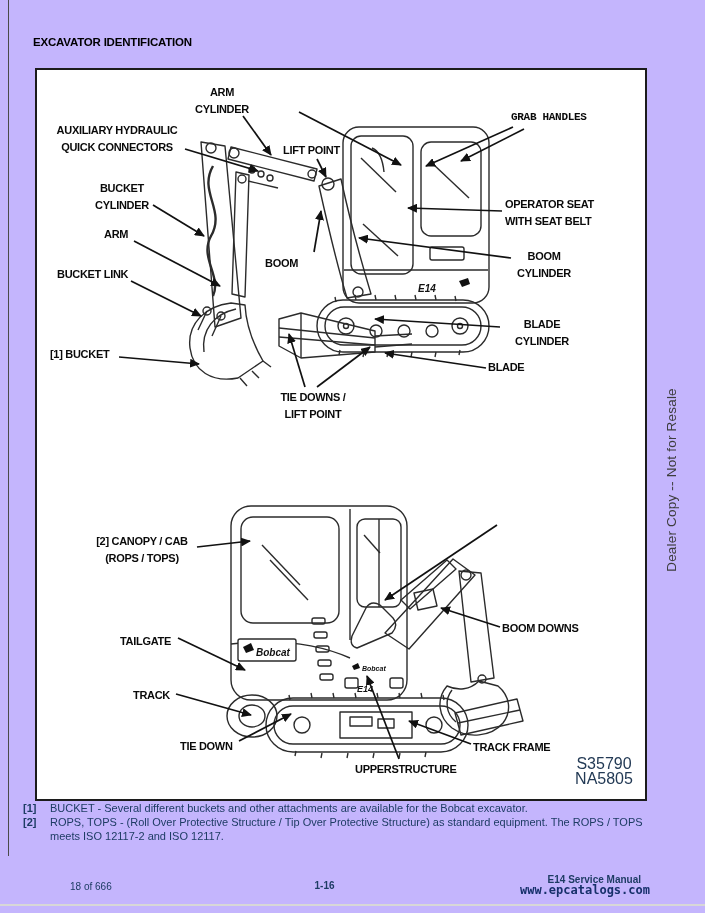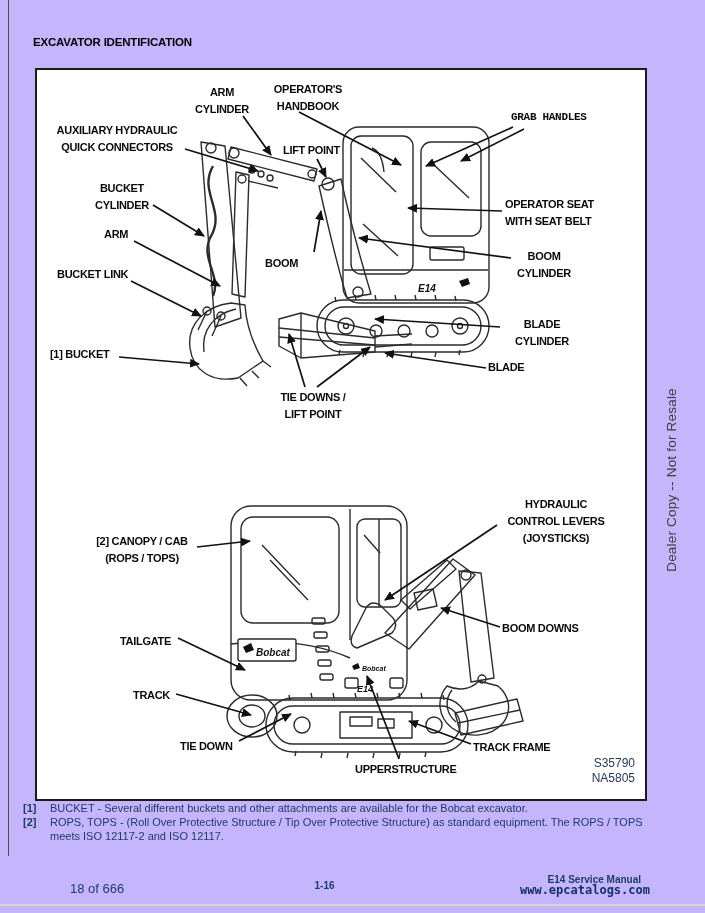--- a/index.html
+++ b/index.html
@@ -7,29 +7,29 @@
         font-family:"Liberation Sans",sans-serif;}
   .left-rule{position:absolute;left:8px;top:0;width:1px;height:856px;background:#4a4a4a;}
   .title{position:absolute;left:33px;top:36px;font-size:11.5px;font-weight:bold;
          letter-spacing:-0.2px;color:#000;}
   .figure-box{position:absolute;left:35px;top:68px;width:608px;height:729px;
               border:2px solid #1c1c1c;background:#fff;}
   svg.art{position:absolute;left:0;top:0;pointer-events:none;}
   .lbl{position:absolute;font-size:11px;line-height:17px;font-weight:bold;color:#0a0a0a;
        letter-spacing:-0.3px;white-space:pre-line;}
   .lbl.center{text-align:center;}
-  .fig-codes{position:absolute;left:573px;top:756px;width:62px;font-size:12px;line-height:15px;
-             font-weight:normal;color:#233a55;text-align:right;white-space:pre-line;}
+  .fig-codes{position:absolute;left:573px;top:756px;width:62px;font-size:16px;line-height:15px;
+             font-weight:normal;color:#233a55;text-align:center;white-space:pre-line;}
   .sidenote{position:absolute;left:552px;top:472px;width:240px;height:16px;text-align:center;
             transform:rotate(-90deg);font-size:13.5px;color:#3d3d3d;letter-spacing:0.2px;}
   .footnotes{position:absolute;left:23px;top:801px;width:625px;color:#1e3c64;font-size:11px;line-height:14px;}
   .fn-row{display:flex;margin-bottom:0;}
   .fn-marker{width:27px;flex:0 0 27px;font-weight:bold;}
   .fn-text{flex:1;}
-  .footer-left{position:absolute;left:70px;top:881px;font-size:13px;color:#1e3c64;}
+  .footer-left{position:absolute;left:70px;top:881px;font-size:10px;color:#1e3c64;}
   .footer-center{position:absolute;left:0;top:880px;width:649px;text-align:center;
                  font-size:10px;font-weight:bold;color:#1e3c64;}
   .footer-right{position:absolute;right:64px;top:874px;font-size:10px;font-weight:bold;color:#1e3c64;}
   .watermark{position:absolute;right:55px;top:883px;font-family:"DejaVu Sans Mono","Liberation Mono",monospace;
              font-size:12px;font-weight:bold;color:#17306b;}
   .bottom-rule{position:absolute;left:0;top:904px;width:705px;height:2px;background:#d7d7d7;}
 </style>
 </head>
 <body>
 
@@ -185,45 +185,40 @@
       <line x1="178" y1="638" x2="245" y2="670" marker-end="url(#ah)"></line>
       <line x1="176" y1="694" x2="251" y2="715" marker-end="url(#ah)"></line>
       <line x1="239" y1="741" x2="291" y2="714" marker-end="url(#ah)"></line>
       <line x1="471" y1="744" x2="409" y2="721" marker-end="url(#ah)"></line>
       <line x1="399" y1="759" x2="367" y2="676" marker-end="url(#ah)"></line>
     </g>
   </svg>
 
   <div class="lbl center" style="left:178px;top:84px;width:88px;">ARM
 CYLINDER</div>
-  <div class="lbl center" style="left:258px;top:81px;width:100px;">OPERATOR'S
-HANDBOOK</div>
   <div class="lbl" style="left:511px;top:109px;font-family:Liberation Mono, monospace;">GRAB HANDLES</div>
   <div class="lbl center" style="left:44px;top:122px;width:146px;">AUXILIARY HYDRAULIC
 QUICK CONNECTORS</div>
   <div class="lbl" style="left:283px;top:142px;">LIFT POINT</div>
   <div class="lbl center" style="left:84px;top:180px;width:76px;">BUCKET
 CYLINDER</div>
   <div class="lbl" style="left:505px;top:196px;">OPERATOR SEAT
 WITH SEAT BELT</div>
   <div class="lbl" style="left:104px;top:226px;">ARM</div>
   <div class="lbl" style="left:265px;top:255px;">BOOM</div>
   <div class="lbl center" style="left:504px;top:248px;width:80px;">BOOM
 CYLINDER</div>
   <div class="lbl" style="left:57px;top:266px;">BUCKET LINK</div>
   <div class="lbl center" style="left:502px;top:316px;width:80px;">BLADE
 CYLINDER</div>
   <div class="lbl" style="left:50px;top:346px;">[1] BUCKET</div>
   <div class="lbl" style="left:488px;top:359px;">BLADE</div>
   <div class="lbl center" style="left:268px;top:389px;width:90px;">TIE DOWNS /
 LIFT POINT</div>
 
-  <div class="lbl center" style="left:498px;top:496px;width:116px;">HYDRAULIC
-CONTROL LEVERS
-(JOYSTICKS)</div>
   <div class="lbl center" style="left:88px;top:533px;width:108px;">[2] CANOPY / CAB
 (ROPS / TOPS)</div>
   <div class="lbl" style="left:502px;top:620px;">BOOM DOWNS</div>
   <div class="lbl" style="left:120px;top:633px;">TAILGATE</div>
   <div class="lbl" style="left:133px;top:687px;">TRACK</div>
   <div class="lbl" style="left:180px;top:738px;">TIE DOWN</div>
   <div class="lbl" style="left:473px;top:739px;">TRACK FRAME</div>
   <div class="lbl" style="left:355px;top:761px;">UPPERSTRUCTURE</div>
 
   <div class="fig-codes">S35790

